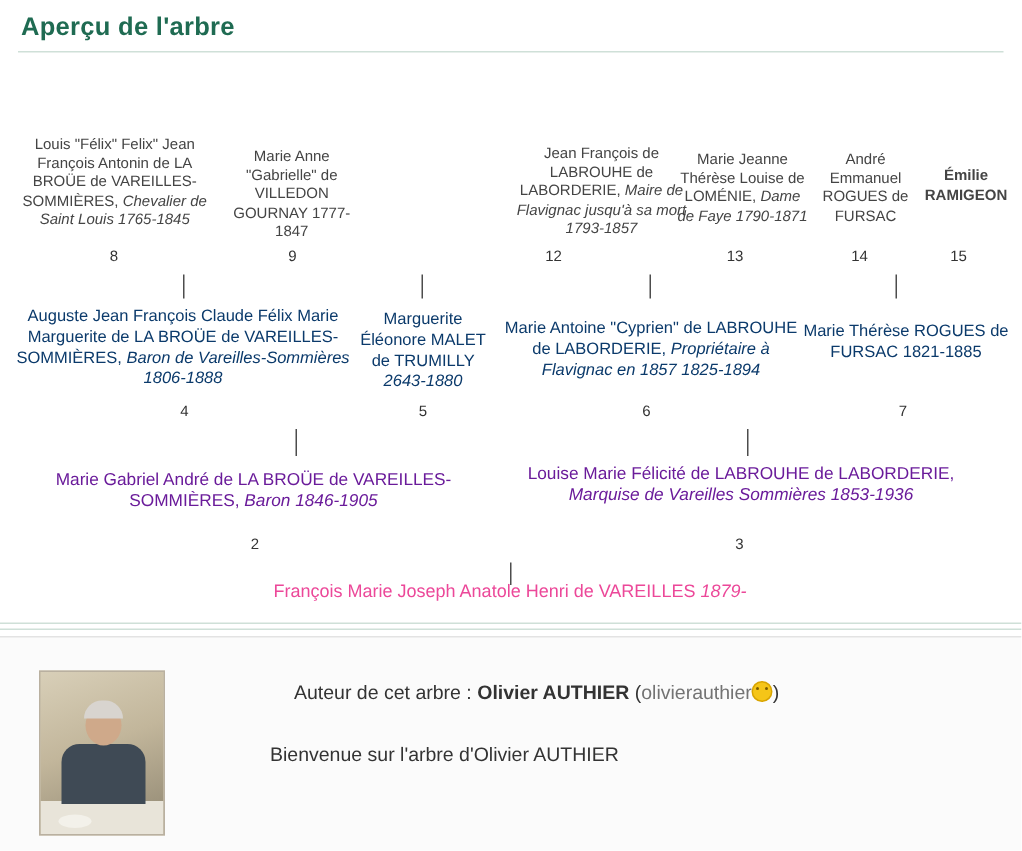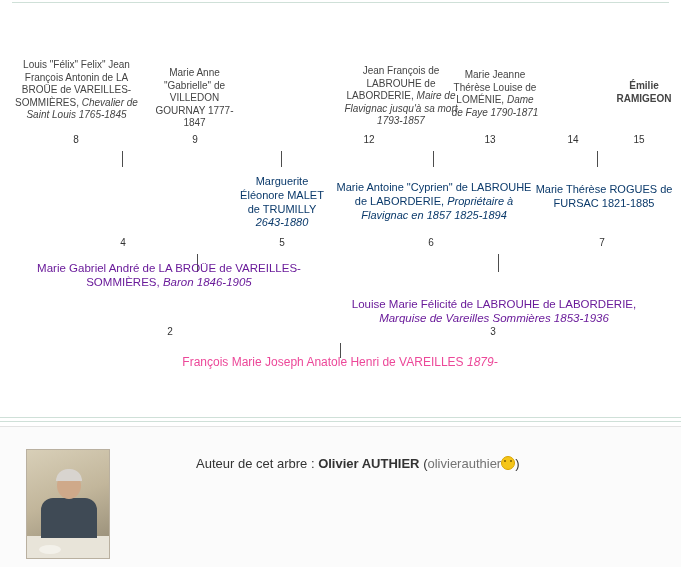--- a/index.html
+++ b/index.html
@@ -162,20 +162,21 @@
     top: 70px;
     font-size: 13px;
     color: #333333;
   }
 </style>
 </head>
 <body>
 
 <div id="page">
 
+  <div class="page-title">Aperçu de l'arbre</div>
   <div class="title-rule"></div>
 
   <div class="tree">
 
     <div class="node gen1" style="left:14px; top:56px; width:125px;">
       <span>Louis "Félix" Felix" Jean François Antonin de LA BROÜE de VAREILLES-SOMMIÈRES,</span>
       <i>Chevalier de Saint Louis 1765-1845</i>
     </div>
     <div class="num" style="left:66px; top:131px;">8</div>
 
@@ -190,33 +191,41 @@
       <i>Maire de Flavignac jusqu'à sa mort 1793-1857</i>
     </div>
     <div class="num" style="left:359px; top:131px;">12</div>
 
     <div class="num" style="left:480px; top:131px;">13</div>
     <div class="node gen1" style="left:450px; top:66px; width:90px;">
       <span>Marie Jeanne Thérèse Louise de LOMÉNIE,</span>
       <i>Dame de Faye 1790-1871</i>
     </div>
 
+    <div class="node gen1" style="left:541px; top:66px; width:72px;">
+      <span>André Emmanuel ROGUES de FURSAC</span>
+      <i></i>
+    </div>
     <div class="num" style="left:563px; top:131px;">14</div>
 
     <div class="node gen1" style="left:613px; top:77px; width:62px;font-weight:bold;">
       <span>Émilie RAMIGEON</span>
       <i></i>
     </div>
     <div class="num" style="left:629px; top:131px;">15</div>
 
     <div class="vline" style="left:122px; top:148px; height:16px;"></div>
     <div class="vline" style="left:281px; top:148px; height:16px;"></div>
     <div class="vline" style="left:433px; top:148px; height:16px;"></div>
     <div class="vline" style="left:597px; top:148px; height:16px;"></div>
 
+    <div class="node gen2" style="left:8px; top:170px; width:228px;">
+      <span>Auguste Jean François Claude Félix Marie Marguerite de LA BROÜE de VAREILLES-SOMMIÈRES,</span>
+      <i>Baron de Vareilles-Sommières 1806-1888</i>
+    </div>
     <div class="num" style="left:113px; top:234px;">4</div>
 
     <div class="node gen2" style="left:238px; top:172px; width:88px;">
       <span>Marguerite Éléonore MALET de TRUMILLY</span>
       <i>2643-1880</i>
     </div>
     <div class="num" style="left:272px; top:234px;">5</div>
 
     <div class="node gen2" style="left:330px; top:178px; width:208px;">
       <span>Marie Antoine "Cyprien" de LABROUHE de LABORDERIE,</span>
@@ -226,27 +235,27 @@
 
     <div class="node gen2" style="left:534px; top:180px; width:140px;">
       <span>Marie Thérèse ROGUES de FURSAC 1821-1885</span>
       <i></i>
     </div>
     <div class="num" style="left:592px; top:234px;">7</div>
 
     <div class="vline" style="left:197px; top:251px; height:18px;"></div>
     <div class="vline" style="left:498px; top:251px; height:18px;"></div>
 
-    <div class="node gen3" style="left:14px; top:258px; width:310px;">
+    <div class="node gen3" style="left:14px; top:278px; width:310px;">
       <span>Marie Gabriel André de LA BROÜE de VAREILLES-SOMMIÈRES,</span>
       <i>Baron 1846-1905</i>
     </div>
     <div class="num" style="left:160px; top:323px;">2</div>
 
-    <div class="node gen3" style="left:334px; top:274px; width:320px;margin-top:20px;">
+    <div class="node gen3" style="left:334px; top:274px; width:320px;">
       <span>Louise Marie Félicité de LABROUHE de LABORDERIE,</span>
       <i>Marquise de Vareilles Sommières 1853-1936</i>
     </div>
     <div class="num" style="left:483px; top:323px;">3</div>
 
     <div class="vline" style="left:340px; top:340px; height:15px;"></div>
 
     <div class="node gen4" style="left:120px; top:352px; width:440px;">
       <span>François Marie Joseph Anatole Henri de VAREILLES</span>
       <i>1879-</i>
@@ -265,15 +274,16 @@
       <div class="head"></div>
       <div class="hair"></div>
     </div>
 
     <div class="author-line">
       <span>Auteur de cet arbre :</span>
       <b>Olivier AUTHIER</b>
       <span>(</span><a class="author-link" href="#">olivierauthier</a><span class="smiley"></span><span>)</span>
     </div>
 
+    <div class="welcome">Bienvenue sur l'arbre d'Olivier AUTHIER</div>
   </div>
 
 </div>
 
 </body></html>

